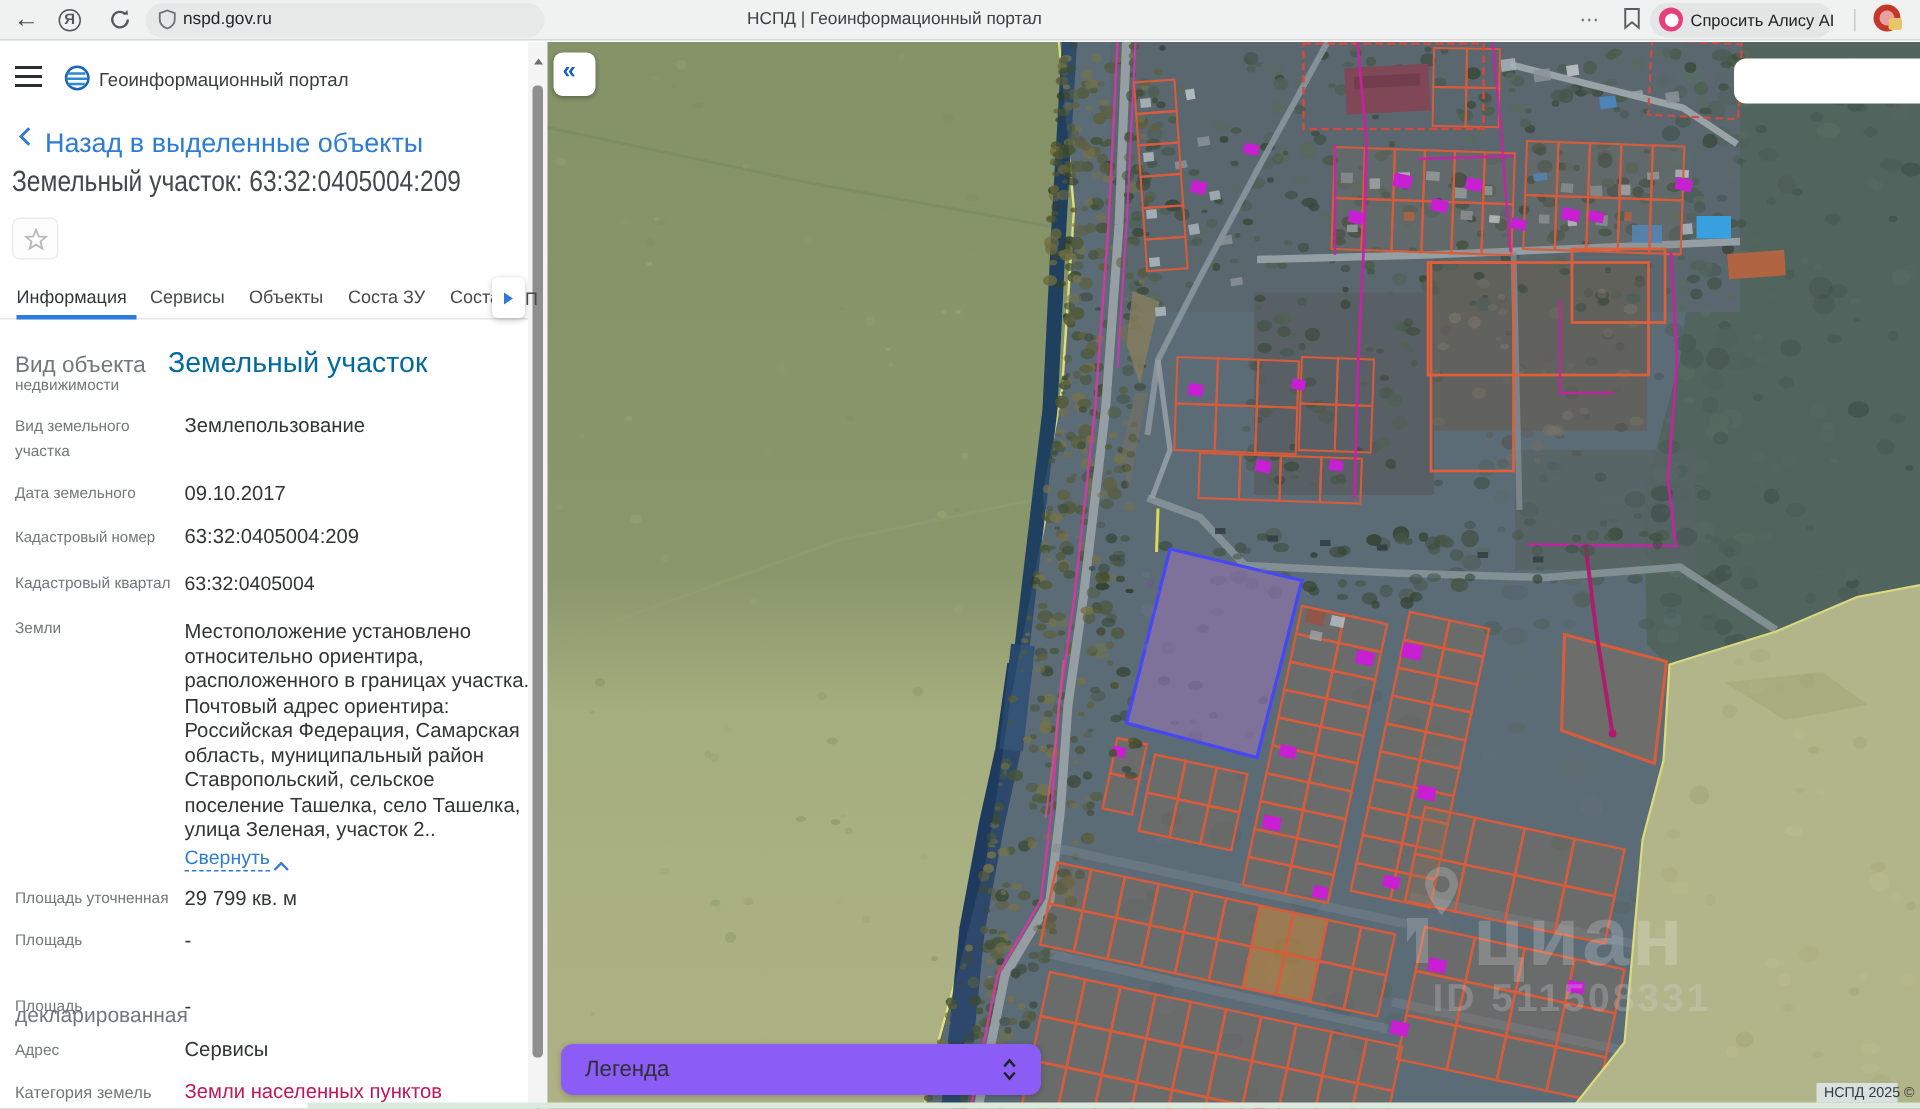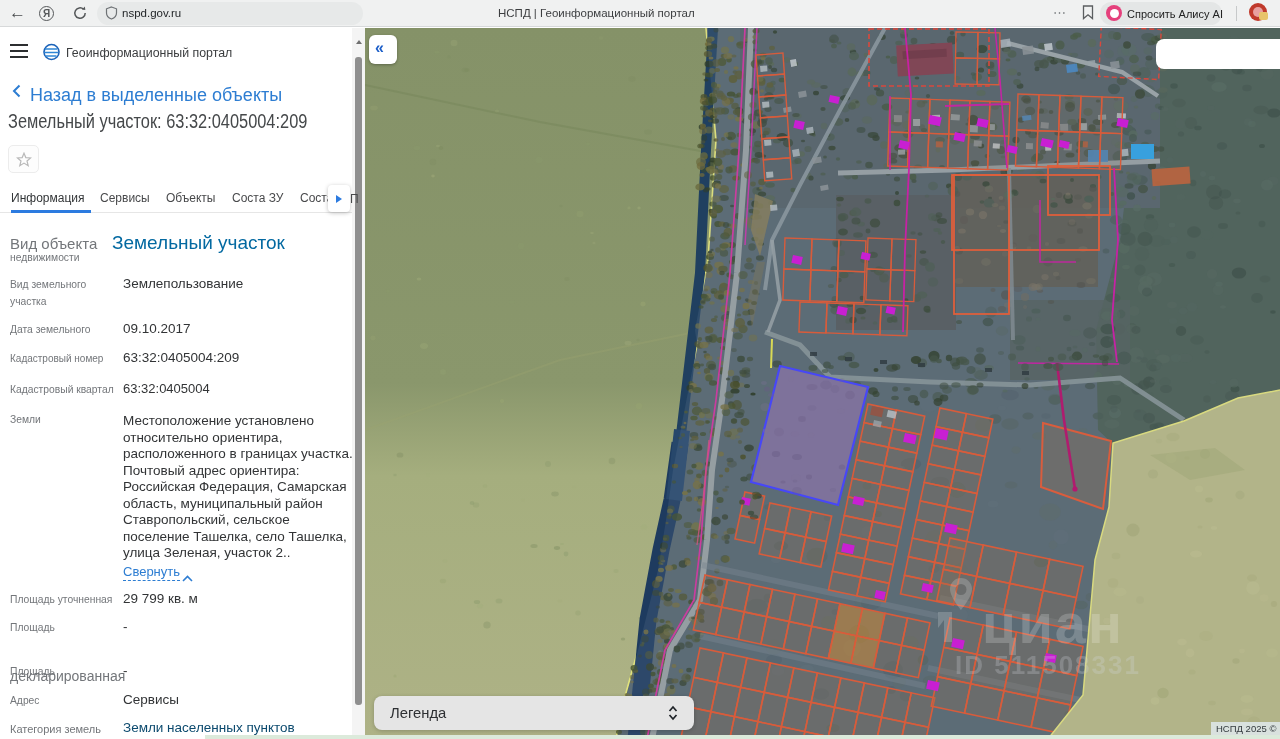--- a/index.html
+++ b/index.html
@@ -95,21 +95,21 @@
     <div class="abs" style="left:10px;top:594px;font-size:10.3px;color:#73767a;white-space:nowrap">Площадь уточненная</div>
     <div class="abs" style="left:123px;top:591px;font-size:13.5px;color:#323436;white-space:nowrap">29 799 кв. м</div>
     <div class="abs" style="left:10px;top:622px;font-size:10.3px;color:#73767a;white-space:nowrap">Площадь</div>
     <div class="abs" style="left:10px;top:668px;font-size:14px;color:#73767a;white-space:nowrap">декларированная</div>
     <div class="abs" style="left:123px;top:619px;font-size:13.5px;color:#323436;white-space:nowrap">-</div>
     <div class="abs" style="left:10px;top:666px;font-size:10.3px;color:#73767a;white-space:nowrap">Площадь</div>
     <div class="abs" style="left:123px;top:663px;font-size:13.5px;color:#323436;white-space:nowrap">-</div>
     <div class="abs" style="left:10px;top:695px;font-size:10.3px;color:#73767a;white-space:nowrap">Адрес</div>
     <div class="abs" style="left:123px;top:692px;font-size:13.5px;color:#323436;white-space:nowrap">Сервисы</div>
     <div class="abs" style="left:10px;top:723px;font-size:11px;color:#73767a;white-space:nowrap">Категория земель</div>
-    <div class="abs" style="left:123px;top:720px;font-size:13.5px;color:#0c4a6e;white-space:nowrap">Земли населенных пунктов</div>
+    <div class="abs" style="left:123px;top:720px;font-size:13.5px;color:#be185d;white-space:nowrap">Земли населенных пунктов</div>
     <div class="abs" style="left:352px;top:28px;width:13px;height:711px;background:#f4f4f4"></div>
     <div class="abs" style="left:355px;top:57px;width:7px;height:648px;background:#8f8f8f;border-radius:3px"></div>
     <div class="abs" style="left:355px;top:32px;width:8px;height:8px">
 <svg width="8" height="8" viewBox="0 0 8 8">
         <path d="M1 6 L4 2 L7 6 Z" fill="#6f6f6f"></path>
       </svg></div>
     <div class="abs" style="left:355px;top:729px;width:8px;height:8px">
 <svg width="8" height="8" viewBox="0 0 8 8">
         <path d="M1 2 L4 6 L7 2 Z" fill="#6f6f6f"></path>
       </svg></div>
@@ -1932,23 +1932,23 @@
 <path d="M938,612 L952,612 L952,642 L944,642 L944,620 L938,628 z"></path>
 <text x="982" y="643" font-family="Liberation Sans, sans-serif" font-size="56" font-weight="bold" letter-spacing="2" fill="rgba(255,255,255,0.20)">циан</text>
 </g>
 <text x="955" y="674" font-family="Liberation Sans, sans-serif" font-size="26" font-weight="bold" letter-spacing="2" fill="rgba(210,215,220,0.27)">ID 511508331</text>
 </g>
     </svg>
 <div class="abs" style="left:369px;top:35px;width:28px;height:29px;background:#fff;border-radius:6px;box-shadow:0 1px 3px rgba(0,0,0,0.3)">
   <div class="abs" style="left:6px;top:4px;font-size:16px;font-weight:bold;color:#1a5dc8">«</div>
 </div>
 <div class="abs" style="left:1156px;top:39px;width:124px;height:30px;background:#fff;border-radius:8px 0 0 8px"></div>
-<div class="abs" style="left:374px;top:696px;width:320px;height:34px;background:#e5e5e5;border-radius:8px;box-shadow:0 1px 4px rgba(0,0,0,0.2)">
+<div class="abs" style="left:374px;top:696px;width:320px;height:34px;background:#8b5cf6;border-radius:8px;box-shadow:0 1px 4px rgba(0,0,0,0.2)">
   <div class="abs" style="left:16px;top:9px;font-size:14.8px;color:#2e3033">Легенда</div>
   <svg width="12" height="16" viewBox="0 0 12 16" style="position:absolute;left:293px;top:9px">
     <path d="M2.5 6 L6 2 L9.5 6" fill="none" stroke="#1f2328" stroke-width="1.7"></path>
         <path d="M2.5 10 L6 14 L9.5 10" fill="none" stroke="#1f2328" stroke-width="1.7"></path>
   </svg>
 </div>
 <div class="abs" style="left:205px;top:735px;width:1075px;height:4px;background:#dceadb"></div>
-<div class="abs" style="left:1211px;top:722px;width:70px;height:13px;background:rgba(222,231,233,0.88)">
+<div class="abs" style="left:1211px;top:722px;width:54px;height:13px;background:rgba(222,231,233,0.88)">
   <div class="abs" style="left:5px;top:1px;font-size:9.5px;color:#333a3e;white-space:nowrap">НСПД 2025 ©</div>
 </div>
 </div>
 </body></html>

